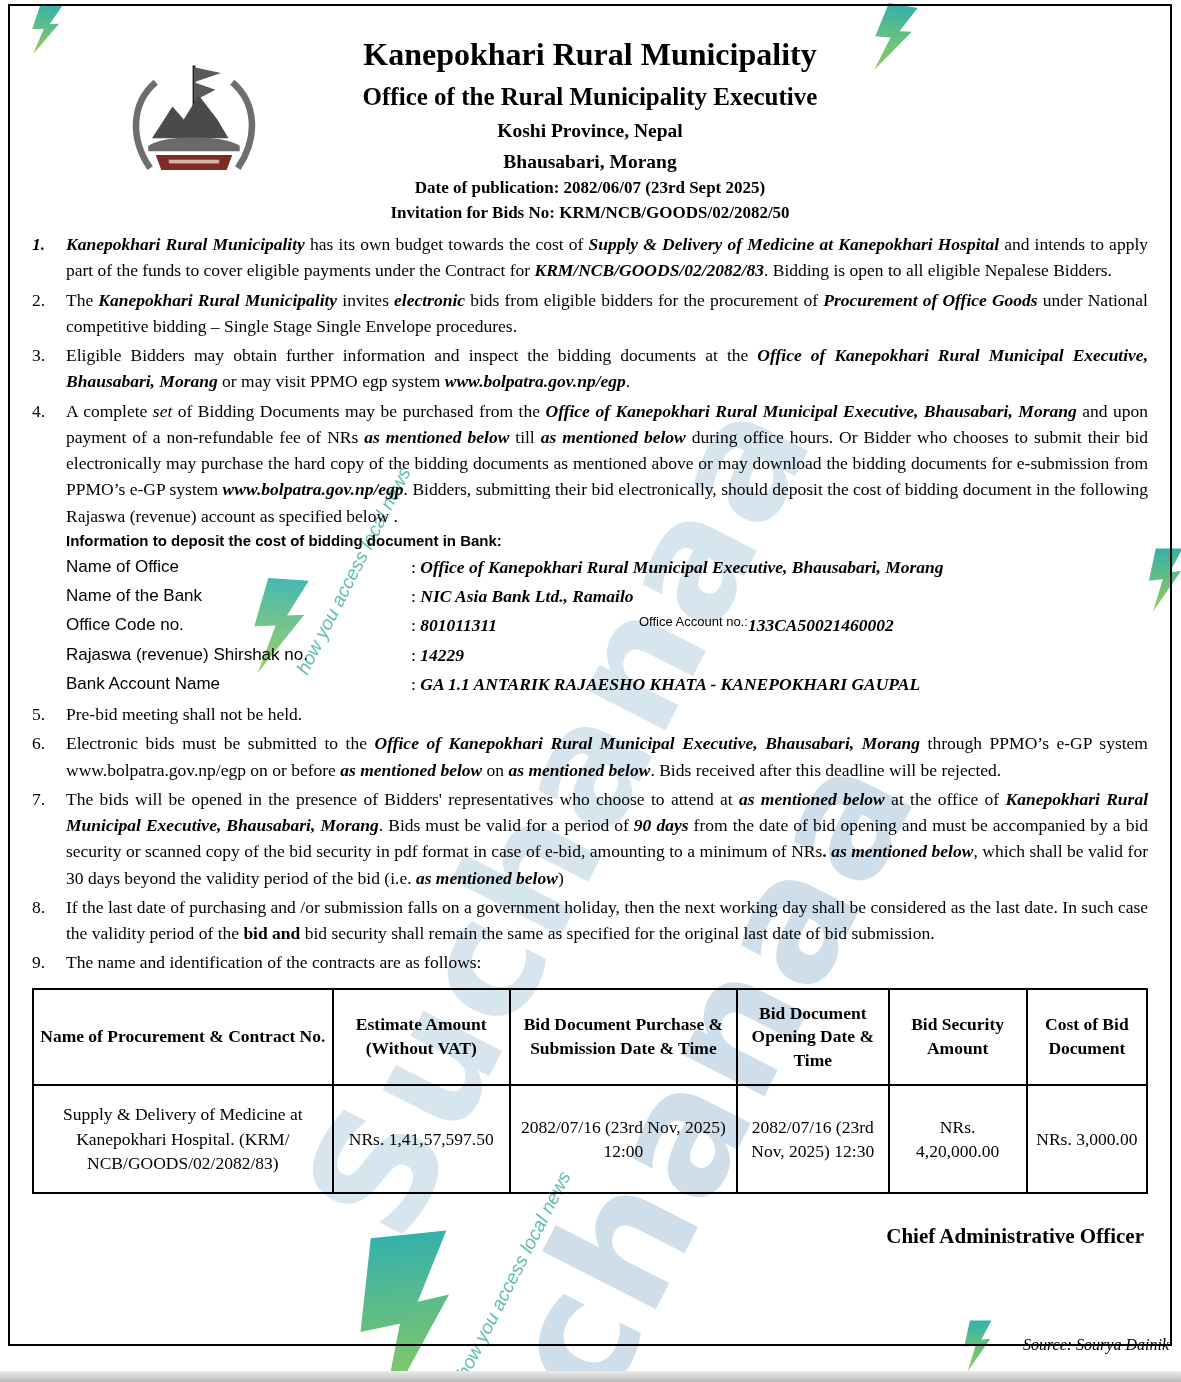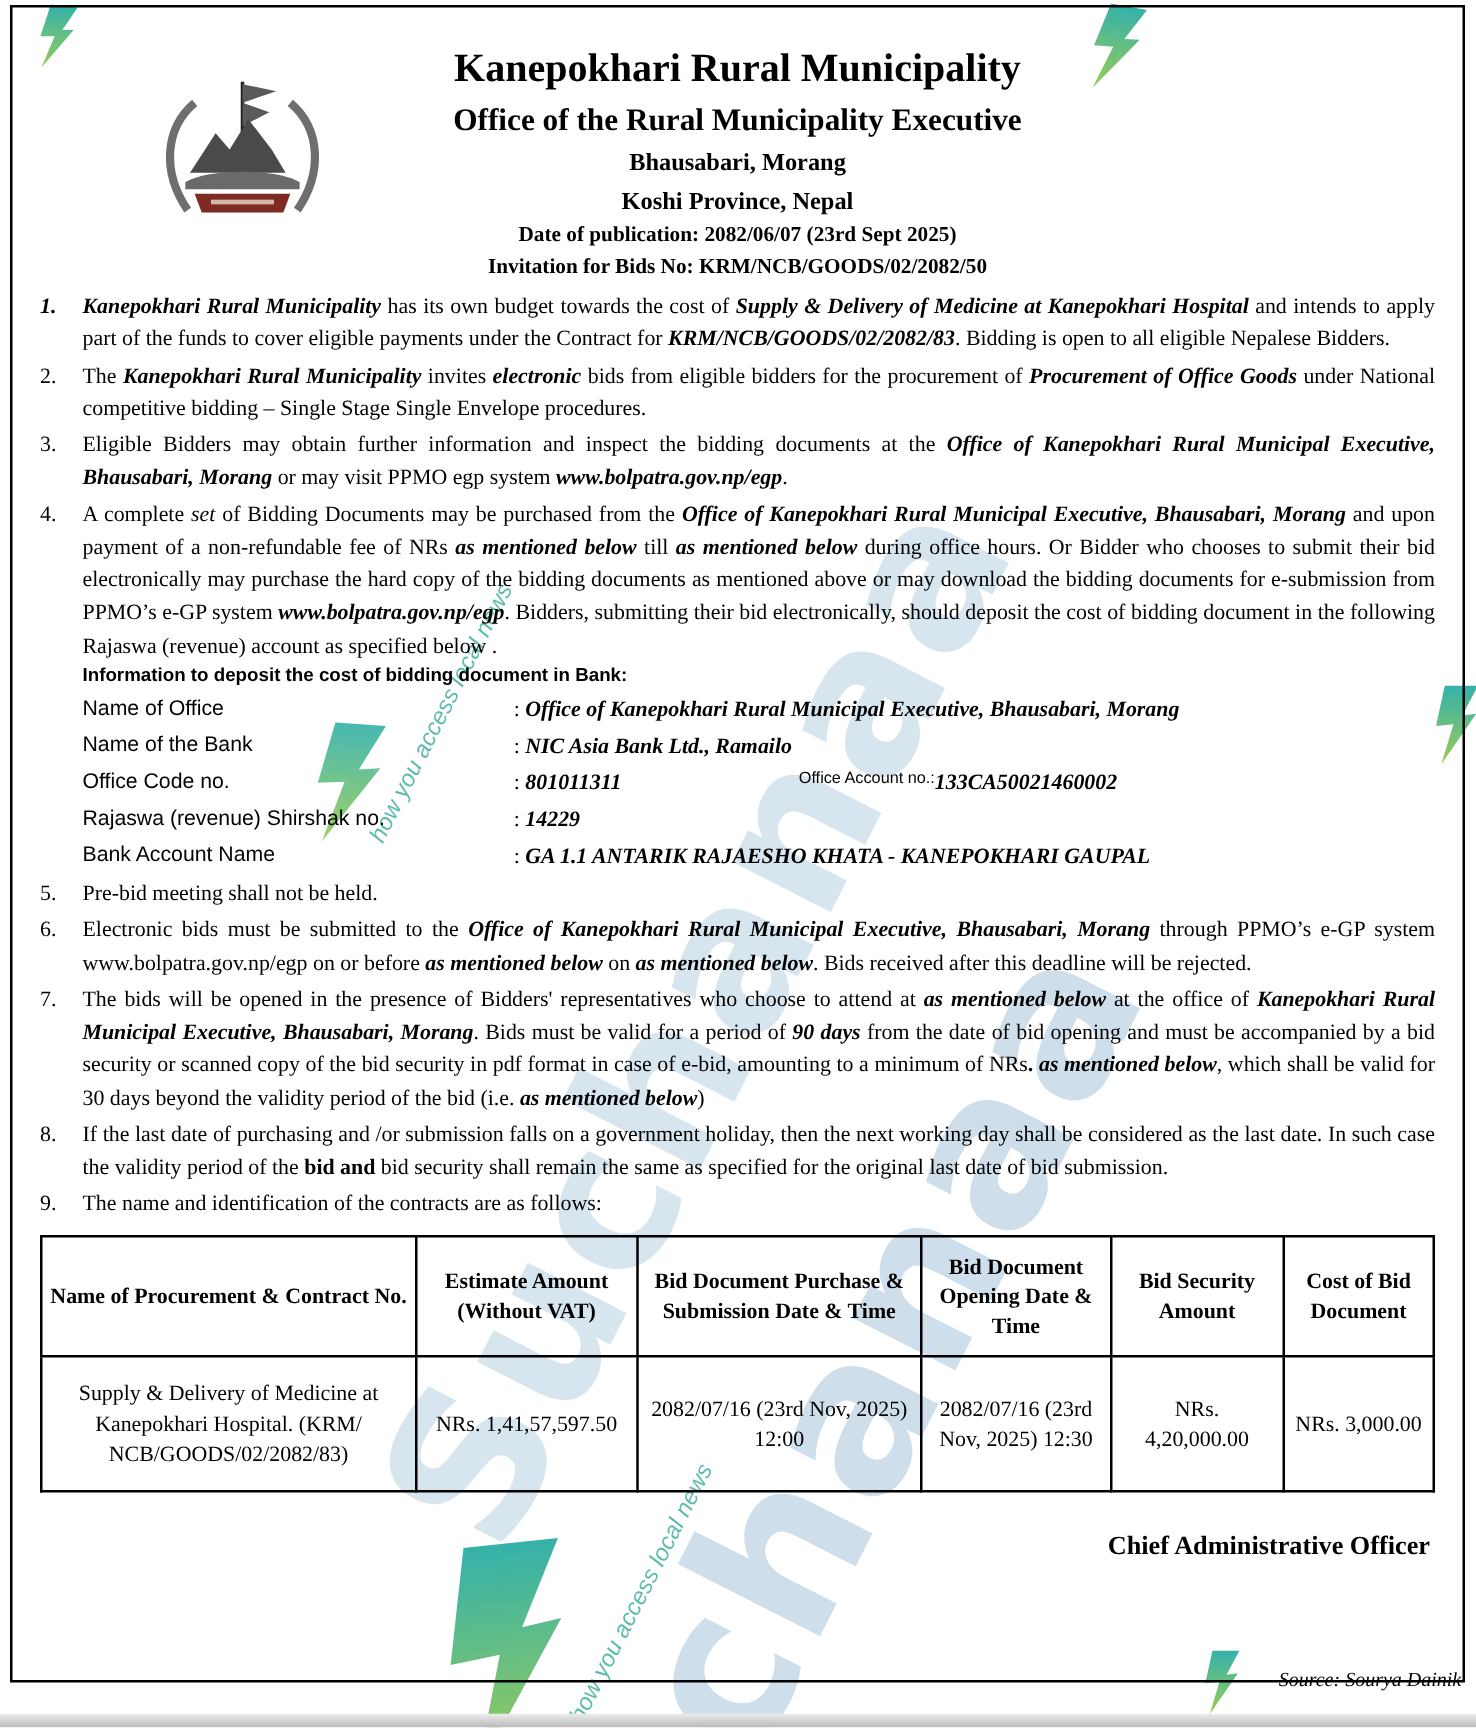--- a/index.html
+++ b/index.html
@@ -121,22 +121,22 @@
           <path d="M75,8 L75,52" stroke="#222" stroke-width="3"></path>
           <path d="M75,10 L104,16 L75,26 L98,34 L75,46 Z" fill="#5a5a5a"></path>
           <path d="M30,86 L52,52 L64,66 L80,40 L100,66 L112,86 Z" fill="#4a4a4a"></path>
           <path d="M26,94 C45,82 105,82 124,94 L124,100 L26,100 Z" fill="#6a6a6a"></path>
           <path d="M34,104 L116,104 L110,120 L40,120 Z" fill="#7d2b23"></path>
           <rect x="48" y="109" width="54" height="4" fill="#e8d9c8" opacity="0.8"></rect>
         </svg>
       </div>
       <div class="h1">Kanepokhari Rural Municipality</div>
       <div class="h2">Office of the Rural Municipality Executive</div>
+      <div class="h3">Koshi Province, Nepal</div>
       <div class="h3">Bhausabari, Morang</div>
-      <div class="h3">Koshi Province, Nepal</div>
       <div class="h4">Date of publication: 2082/06/07 (23rd Sept 2025)</div>
       <div class="h4">Invitation for Bids No: KRM/NCB/GOODS/02/2082/50</div>
     </div>
 
     <div class="list">
 
       <div class="li">
         <span class="num bi">1.</span>
         <div class="txt"><span class="b i">Kanepokhari Rural Municipality</span><span> has its own budget towards the cost of </span><span class="b i">Supply &amp; Delivery of Medicine at Kanepokhari Hospital</span><span> and intends to apply part of the funds to cover eligible payments under the Contract for </span><span class="b i">KRM/NCB/GOODS/02/2082/83</span><span>. Bidding is open to all eligible Nepalese Bidders.</span></div>
       </div>

